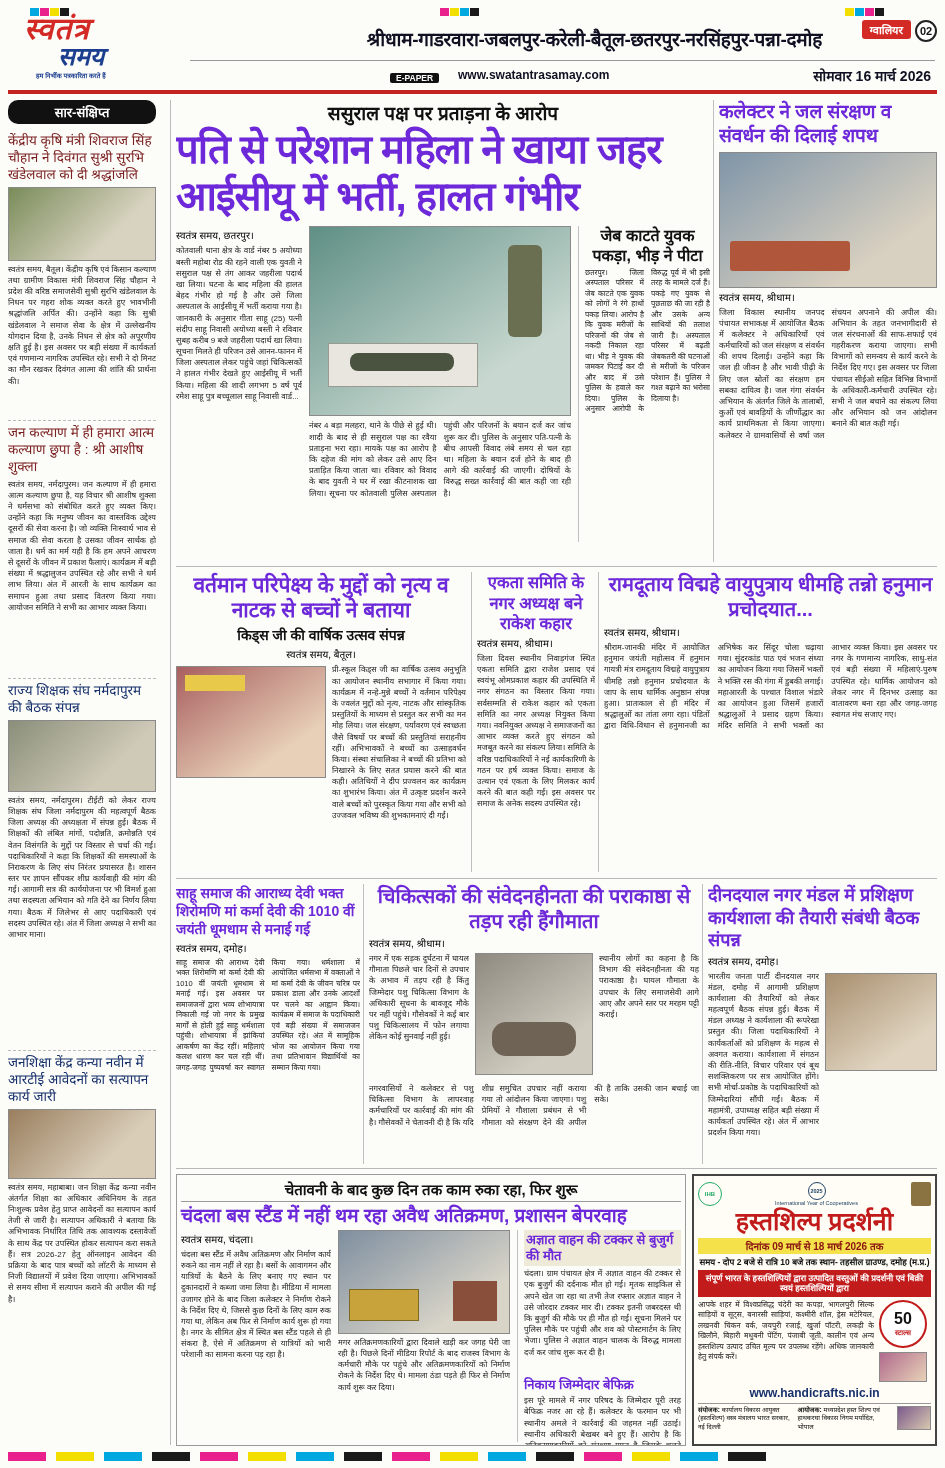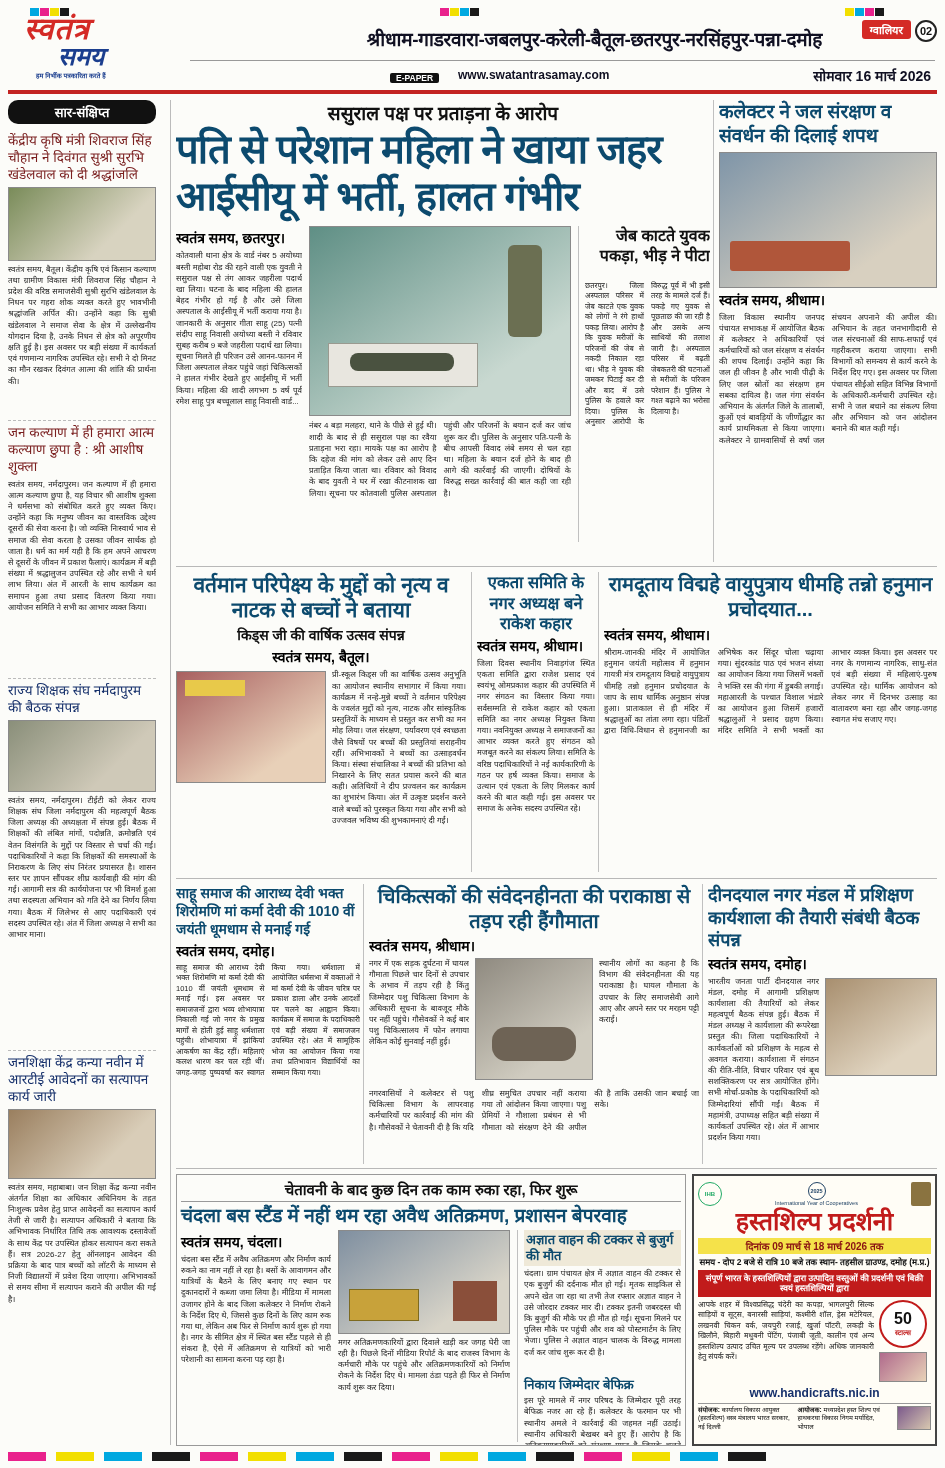--- a/index.html
+++ b/index.html
@@ -2,44 +2,44 @@
 <html><head>
 <meta charset="utf-8">
 <style>
   *{box-sizing:border-box;margin:0;padding:0}
   body{background:#d8d8d8;font-family:"Liberation Sans","DejaVu Sans",sans-serif}
   .page{position:relative;width:945px;height:1468px;background:#fcfcf9;margin:0 auto;overflow:hidden;color:#111}
   .abs{position:absolute}
   .hdiv{position:absolute;border-top:1px solid #b8b8b8;height:0}
   .vdiv{position:absolute;border-left:1px solid #c0c0c0;width:0}
   .art-body{font-size:8px;line-height:1.4;text-align:justify;color:#1d1d1d;overflow:hidden}
-  .byline{font-size:14px;font-weight:bold;color:#000;margin:2px 0 3px 0}
+  .byline{font-size:10px;font-weight:normal;color:#000;margin:2px 0 3px 0}
   .photo{border:1px solid #8a8a8a;position:relative;overflow:hidden}
-  .headline{font-weight:bold;color:#0c4a6e}
+  .headline{font-weight:bold;color:#6d28d9}
   
   .logo1{font-size:30px;font-weight:bold;color:#d42a26;font-style:italic;letter-spacing:1px;line-height:1}
   .logo2{font-size:25px;font-weight:bold;color:#1b3e8e;font-style:italic;margin-left:34px;line-height:1}
   .logo-tag{font-size:6.5px;color:#1b3e8e;margin-left:12px;margin-top:2px;font-weight:bold}
   .cities{font-size:19px;font-weight:bold;color:#101022;text-align:right;letter-spacing:-0.3px}
   .ed-pill{background:#d42a26;color:#fff;font-size:11px;font-weight:bold;padding:2px 8px;border-radius:3px;display:inline-block}
   .pg-circle{width:22px;height:22px;border:2px solid #222;border-radius:50%;background:#fff;color:#111;font-size:11px;font-weight:bold;display:inline-flex;align-items:center;justify-content:center;margin-left:4px}
   .epaper{background:#111;color:#fff;font-size:8.5px;font-weight:bold;padding:0 6px;border-radius:2px;display:inline-block}
   .site{font-size:12px;font-weight:bold;color:#101022;margin-left:6px}
   .mdate{font-size:14px;font-weight:bold;color:#101022}
   .redrule{position:absolute;left:8px;right:8px;height:4px;background:#c32422}
   
   .side-title{background:#111;color:#fff;font-size:13px;font-weight:bold;text-align:center;border-radius:10px;padding:3px 0;margin-bottom:5px}
   .side-art{overflow:hidden;border-bottom:1px dashed #bbb;padding:4px 0;}
   .side-h{font-size:13.5px;line-height:1.25;font-weight:normal;margin-bottom:3px}
   .maroon{color:#7a1f1f}.navy{color:#16306b}
   
   .patch{display:inline-block;height:8px;width:9px;margin-right:1px}
   .bpatch{display:inline-block;height:9px;width:38px;margin-right:10px}
   .c-c{background:#00a8e0}.c-m{background:#e9218c}.c-y{background:#f2df00}.c-k{background:#1a1a1a}
-  .sub-h{font-size:16px;line-height:1.2;font-weight:bold;text-align:right;margin-bottom:16px}
+  .sub-h{font-size:16px;line-height:1.2;font-weight:bold;text-align:center;margin-bottom:3px}
   .cols2{column-count:2;column-gap:7px}
   .cols3{column-count:3;column-gap:8px}
   .ad-red{color:#c11b1b}
 </style>
 </head>
 <body>
 
 <div class="page">
 
   <div class="abs" style="left:30px;top:2px">

